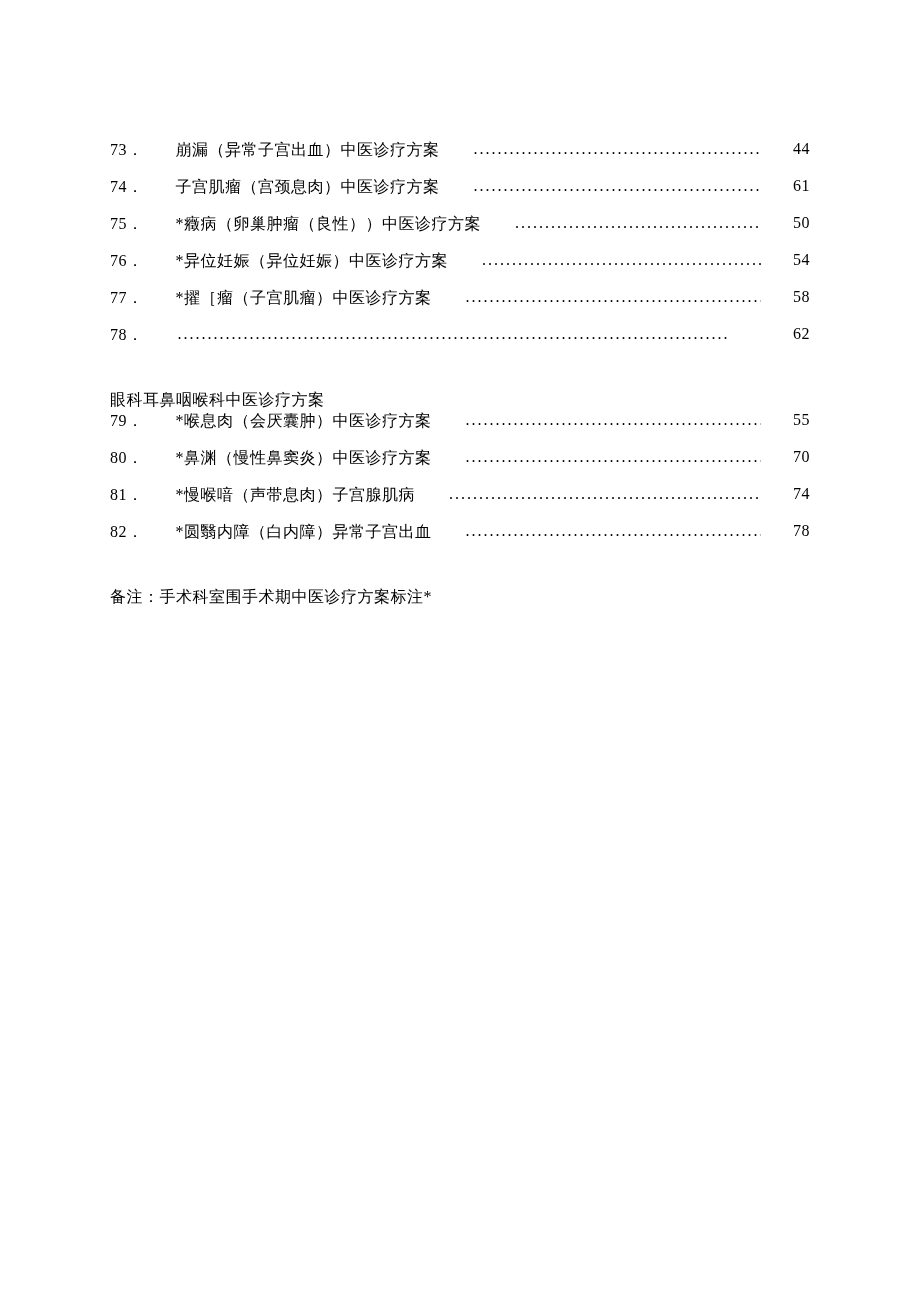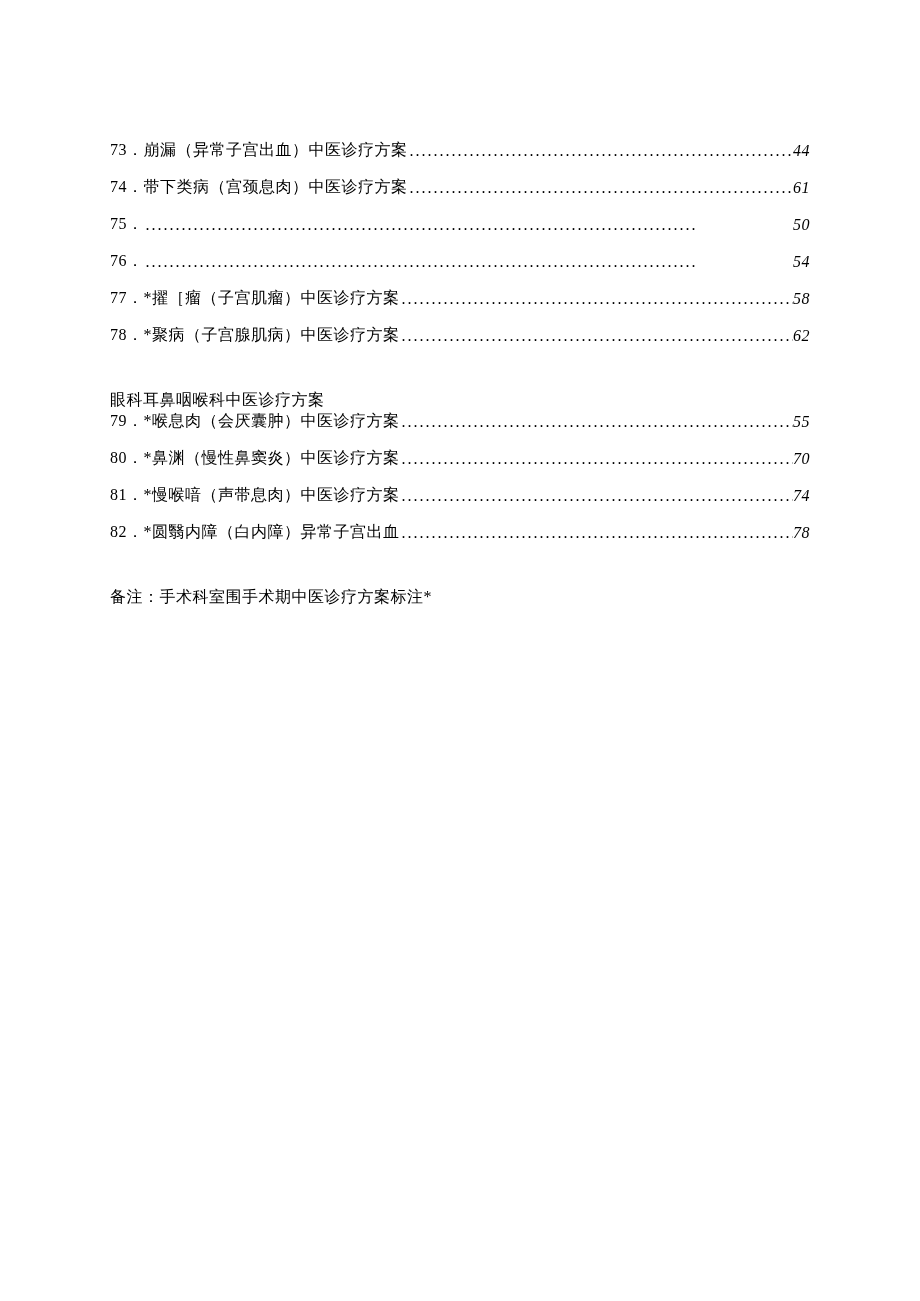--- a/index.html
+++ b/index.html
@@ -11,42 +11,42 @@
       width: 920px;
       height: 1301px;
       background: #ffffff;
       font-family: "SimSun", "宋体", serif;
       font-size: 16px;
       color: #000000;
       padding: 140px 110px 0 110px;
     }
     .toc-entry {
       display: flex;
-      align-items: center;
+      align-items: flex-start;
       margin-bottom: 16px;
       white-space: nowrap;
+      gap: 32px;
     }
     .toc-number {
       flex-shrink: 0;
       letter-spacing: 0.5px;
     }
     .toc-title {
       flex-shrink: 0;
       letter-spacing: 0.5px;
     }
     .toc-dots {
       flex: 1;
       overflow: hidden;
       letter-spacing: 2px;
       padding: 0 2px;
     }
     .toc-page {
       flex-shrink: 0;
       letter-spacing: 0.5px;
-      font-style: italic;
     }
     .section-heading {
       margin-top: 44px;
       letter-spacing: 0.5px;
     }
     .footnote {
       margin-top: 44px;
       letter-spacing: 0.5px;
     }
   </style>
@@ -55,43 +55,44 @@
 
 <div>
   <div class="toc-entry">
     <span class="toc-number"><span>73</span><span>．</span></span>
     <span class="toc-title">崩漏（异常子宫出血）中医诊疗方案</span>
     <span class="toc-dots">............................................................................................</span>
     <span class="toc-page">44</span>
   </div>
   <div class="toc-entry">
     <span class="toc-number"><span>74</span><span>．</span></span>
-    <span class="toc-title">带下类病（宫颈息肉）中医诊疗方案</span>
+    <span class="toc-title">子宫肌瘤（宫颈息肉）中医诊疗方案</span>
     <span class="toc-dots">............................................................................................</span>
     <span class="toc-page">61</span>
   </div>
   <div class="toc-entry">
     <span class="toc-number"><span>75</span><span>．</span></span>
+    <span class="toc-title">*癥病（卵巢肿瘤（良性））中医诊疗方案</span>
     <span class="toc-dots">............................................................................................</span>
     <span class="toc-page">50</span>
   </div>
   <div class="toc-entry">
     <span class="toc-number"><span>76</span><span>．</span></span>
+    <span class="toc-title">*异位妊娠（异位妊娠）中医诊疗方案</span>
     <span class="toc-dots">............................................................................................</span>
     <span class="toc-page">54</span>
   </div>
   <div class="toc-entry">
     <span class="toc-number"><span>77</span><span>．</span></span>
     <span class="toc-title">*擢［瘤（子宫肌瘤）中医诊疗方案</span>
     <span class="toc-dots">............................................................................................</span>
     <span class="toc-page">58</span>
   </div>
   <div class="toc-entry">
     <span class="toc-number"><span>78</span><span>．</span></span>
-    <span class="toc-title">*聚病（子宫腺肌病）中医诊疗方案</span>
     <span class="toc-dots">............................................................................................</span>
     <span class="toc-page">62</span>
   </div>
 </div>
 
 <div class="section-heading">眼科耳鼻咽喉科中医诊疗方案</div>
 
 <div>
   <div class="toc-entry">
     <span class="toc-number"><span>79</span><span>．</span></span>
@@ -100,21 +101,21 @@
     <span class="toc-page">55</span>
   </div>
   <div class="toc-entry">
     <span class="toc-number"><span>80</span><span>．</span></span>
     <span class="toc-title">*鼻渊（慢性鼻窦炎）中医诊疗方案</span>
     <span class="toc-dots">............................................................................................</span>
     <span class="toc-page">70</span>
   </div>
   <div class="toc-entry">
     <span class="toc-number"><span>81</span><span>．</span></span>
-    <span class="toc-title">*慢喉喑（声带息肉）中医诊疗方案</span>
+    <span class="toc-title">*慢喉喑（声带息肉）子宫腺肌病</span>
     <span class="toc-dots">............................................................................................</span>
     <span class="toc-page">74</span>
   </div>
   <div class="toc-entry">
     <span class="toc-number"><span>82</span><span>．</span></span>
     <span class="toc-title">*圆翳内障（白内障）异常子宫出血</span>
     <span class="toc-dots">............................................................................................</span>
     <span class="toc-page">78</span>
   </div>
 </div>

